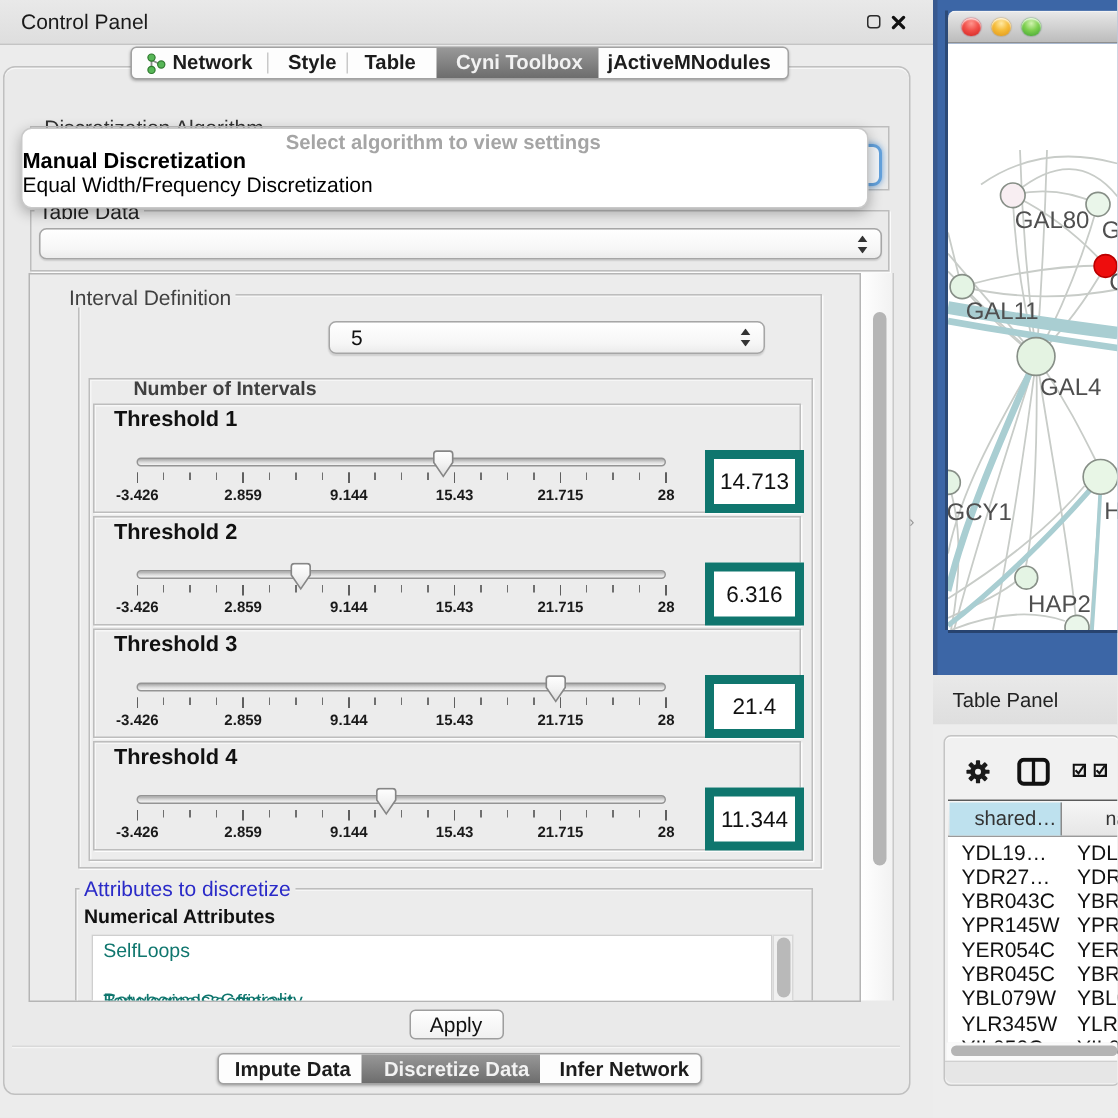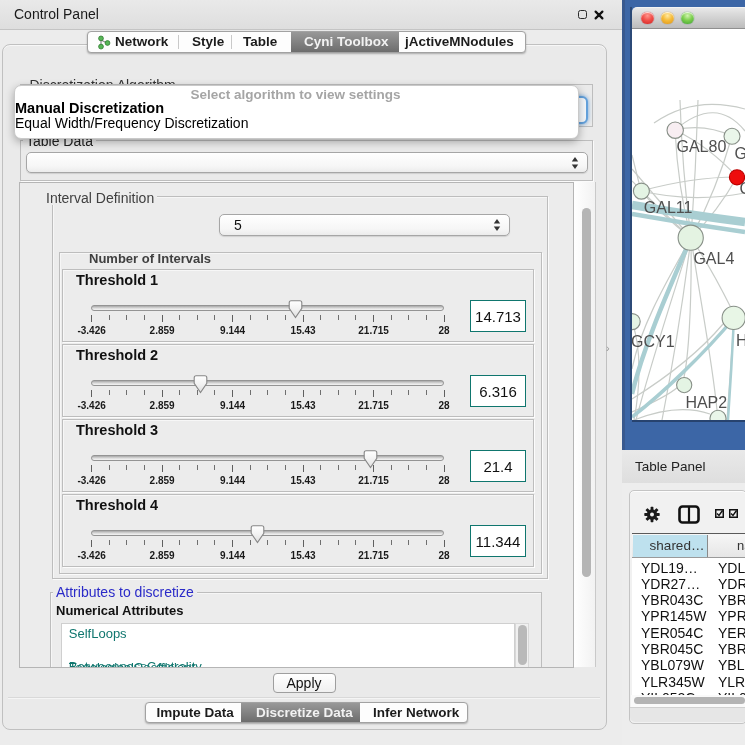--- a/index.html
+++ b/index.html
@@ -11,21 +11,21 @@
 .bold{font-weight:bold;}
 .tabbar{position:absolute;background:#fdfdfd;border:1px solid #a2a2a2;border-radius:4px;box-shadow:0 1px 2px rgba(0,0,0,.28);}
 .tabtxt{position:absolute;top:0;height:100%;font-size:13.5px;font-weight:bold;color:#1c1c1c;white-space:nowrap;}
 .darktab{position:absolute;top:0;bottom:0;background:linear-gradient(#989898,#6d6d6d);color:#f2f2f2;}
 .vsep{position:absolute;top:3px;bottom:3px;width:1px;background:#c9c9c9;}
 .thrbox{position:absolute;border:1px solid #bdbdbd;box-shadow:1px 1px 0 rgba(255,255,255,.85), inset 1px 1px 0 rgba(255,255,255,.6);background:#ececec;}
 .groove{position:absolute;height:4px;border:1px solid #949494;border-radius:3px;background:linear-gradient(#a8a8a8,#dcdcdc 55%,#f5f5f5);}
 .ticksmin{position:absolute;height:5px;background:repeating-linear-gradient(90deg,#6f6f6f 0,#6f6f6f 1px,transparent 1px,transparent 17.625px);}
 .ticksmaj{position:absolute;height:7px;background:repeating-linear-gradient(90deg,#5f5f5f 0,#5f5f5f 1px,transparent 1px,transparent 70.5px);}
 .ticklab{position:absolute;font-size:10px;font-weight:bold;color:#1a1a1a;transform:translateX(-50%);white-space:nowrap;}
-.valbox{position:absolute;width:54px;height:30px;background:#fff;border:1px solid #0f766e;font-size:15px;color:#111;text-align:center;line-height:31px;}
+.valbox{position:absolute;width:54px;height:30px;background:#fff;border:6px solid #0f766e;font-size:15px;color:#111;text-align:center;line-height:31px;}
 .rowtxt{font-size:14px;color:#111;white-space:nowrap;}
 .listtxt{position:absolute;font-size:13px;color:#0f766e;white-space:nowrap;}
 </style></head><body>
 
 <div class="abs" style="left:0;top:0;width:622px;height:29px;background:linear-gradient(#e9e9e9,#dedede);border-bottom:1px solid #c4c4c4;"></div>
 <div class="abs" style="left:14px;top:0;height:29px;line-height:29px;font-size:14px;color:#1a1a1a;">Control Panel</div>
 <div class="abs" style="left:577.5px;top:10px;width:7px;height:7px;border:1.8px solid #2b2b2b;border-radius:2.5px;"></div>
 <svg class="abs" style="left:594px;top:10px;" width="10" height="10" viewBox="0 0 10 10">
  <path d="M1.6 1.6 L8.4 8.4 M8.4 1.6 L1.6 8.4" stroke="#111" stroke-width="2.2" stroke-linecap="round"></path>
 </svg>

